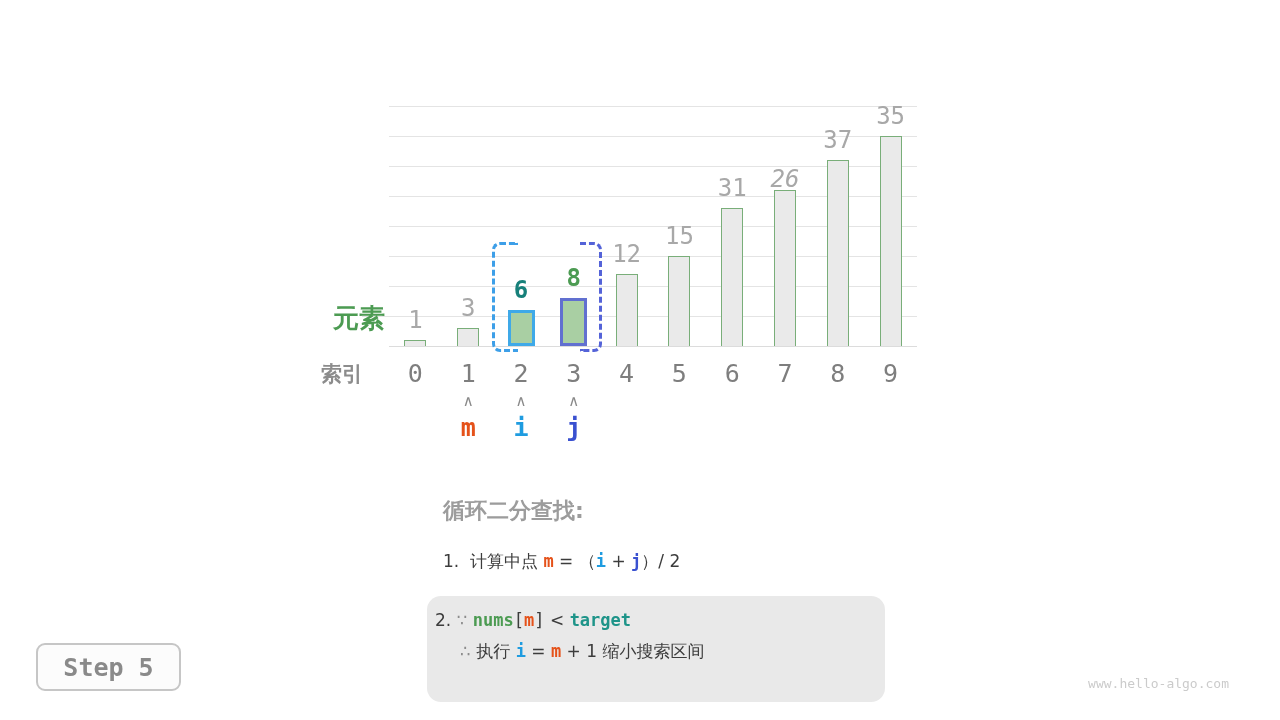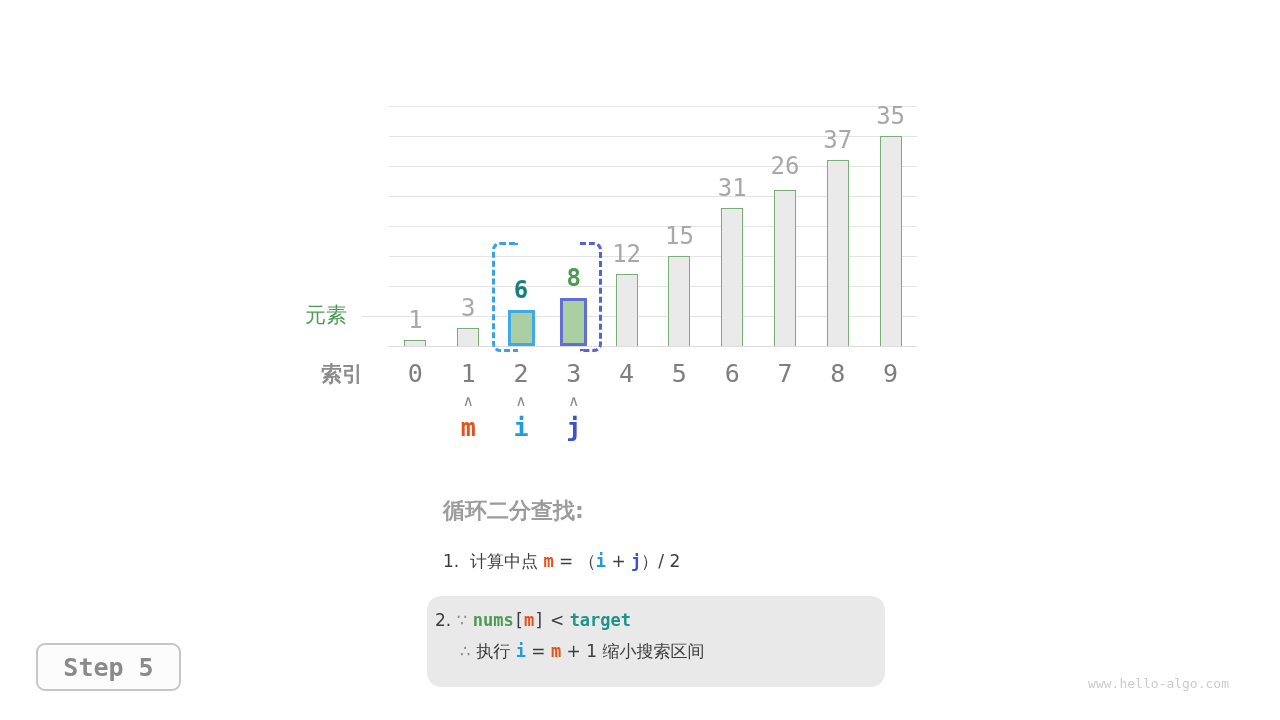--- a/index.html
+++ b/index.html
@@ -15,27 +15,27 @@
        font:24px/28px "DejaVu Sans Mono",monospace;}
   .val.hl{font-weight:bold;}
   .idx{position:absolute;width:44px;text-align:center;top:361px;color:var(--index-gray);
        font:25px/25px "DejaVu Sans Mono",monospace;}
   .parrow{position:absolute;width:44px;text-align:center;top:393px;color:#8a8a8a;
        font:15px/16px "DejaVu Sans",sans-serif;}
   .pletter{position:absolute;width:44px;text-align:center;top:414px;
        font:bold 25px/28px "DejaVu Sans Mono",monospace;}
   .bracket{position:absolute;top:242px;height:110px;box-sizing:border-box;}
   
-  .axis-el{position:absolute;left:305px;top:301px;font-weight:normal;font-size:21px;color:var(--green);}
+  .axis-el{position:absolute;left:333px;top:301px;font-weight:bold;font-size:26px;color:var(--green);}
   .axis-idx{position:absolute;left:321px;top:360px;font-weight:bold;font-size:21px;color:var(--muted-text);}
   
   .expl-title{position:absolute;left:443px;top:496px;font-weight:bold;font-size:22px;color:var(--title-gray);}
   .expl-line{white-space:pre;font-size:17px;color:var(--dark-text);}
   .line1{position:absolute;left:443px;top:550px;}
-  .note-box{position:absolute;left:427px;top:596px;width:458px;height:91px;box-sizing:border-box;
+  .note-box{position:absolute;left:427px;top:596px;width:458px;height:106px;box-sizing:border-box;
             background:var(--note-box-bg);border-radius:14px;padding:9px 0 0 8px;}
   .note-box .expl-line{line-height:31px;}
   .line3{margin-left:25px;}
   .dark{color:var(--dark-text);}
   .muted{color:var(--muted-text);}
   .orange{color:var(--orange);}
   .blue{color:var(--blue);}
   .indigo{color:var(--indigo);}
   .green{color:var(--green);}
   .teal{color:var(--teal);}
@@ -78,21 +78,21 @@
       <div class="bar" style="left: 615.6px; width: 22px; height: 72px;"></div>
       <div class="val" style="left: 596.6px; top: 240px;">12</div>
       <div class="idx" style="left: 604.6px;">4</div>
       <div class="bar" style="left: 668.4px; width: 22px; height: 90px;"></div>
       <div class="val" style="left: 649.4px; top: 222px;">15</div>
       <div class="idx" style="left: 657.4px;">5</div>
       <div class="bar" style="left: 721.2px; width: 22px; height: 138px;"></div>
       <div class="val" style="left: 702.2px; top: 174px;">31</div>
       <div class="idx" style="left: 710.2px;">6</div>
       <div class="bar" style="left: 774px; width: 22px; height: 156px;"></div>
-      <div class="val" style="left: 755px; top: 152px;">26</div>
+      <div class="val" style="left: 755px; top: 165px; font-style: italic;">26</div>
       <div class="idx" style="left: 763px;">7</div>
       <div class="bar" style="left: 826.8px; width: 22px; height: 186px;"></div>
       <div class="val" style="left: 807.8px; top: 126px;">37</div>
       <div class="idx" style="left: 815.8px;">8</div>
       <div class="bar" style="left: 879.6px; width: 22px; height: 210px;"></div>
       <div class="val" style="left: 860.6px; top: 102px;">35</div>
       <div class="idx" style="left: 868.6px;">9</div>
       <div class="bracket" style="left: 492px; width: 26px; border-left: 3px dashed rgb(61, 159, 232); border-top: 3px dashed rgb(61, 159, 232); border-bottom: 3px dashed rgb(61, 159, 232); border-radius: 8px 0px 0px 8px;"></div>
       <div class="bracket" style="left: 579.8px; width: 22px; border-right: 3px dashed rgb(84, 99, 216); border-top: 3px dashed rgb(84, 99, 216); border-bottom: 3px dashed rgb(84, 99, 216); border-radius: 0px 8px 8px 0px;"></div>
       <div class="parrow" style="left: 446.2px;">∧</div>

